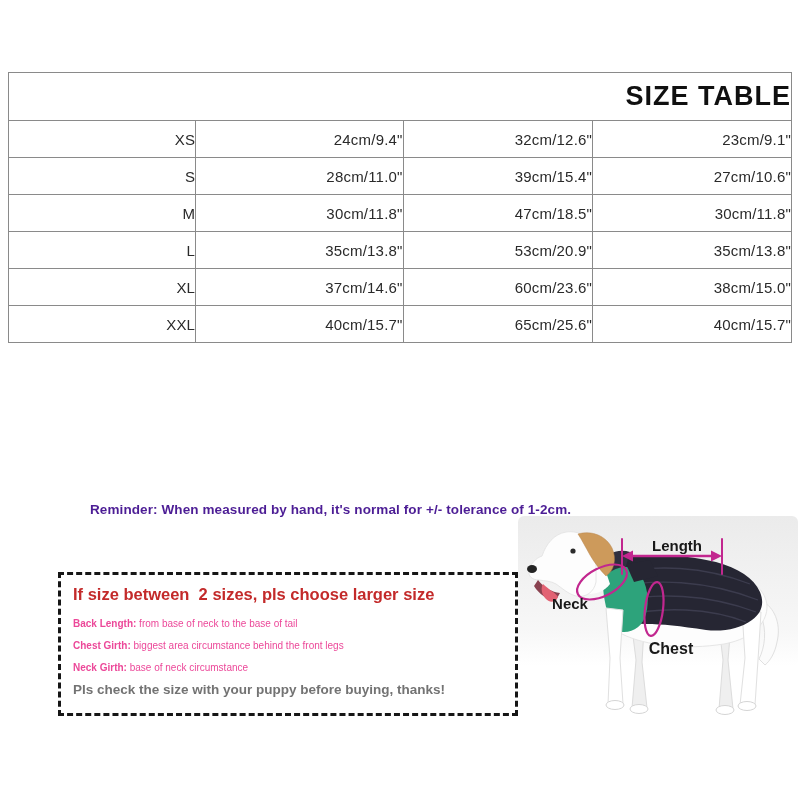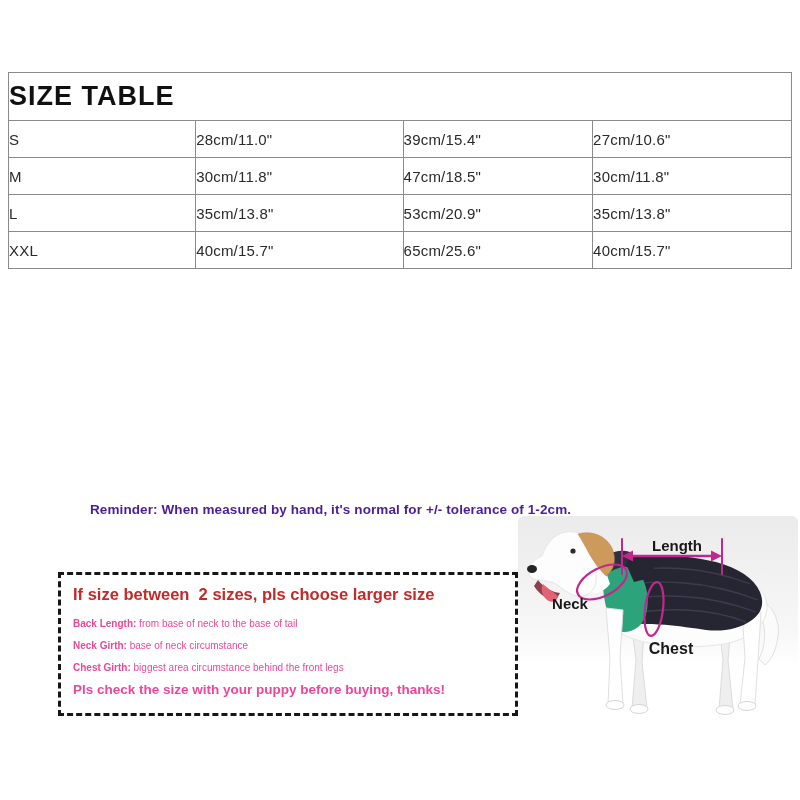--- a/index.html
+++ b/index.html
@@ -2,39 +2,39 @@
 <html><head>
 <meta charset="utf-8">
 <style>
   html,body{margin:0;padding:0;background:#ffffff;}
   body{width:800px;height:800px;position:relative;overflow:hidden;
        font-family:"Liberation Sans","DejaVu Sans",sans-serif;color:#222;}
 
   
   table.size-table{position:absolute;left:8px;top:72px;width:784px;
                    border-collapse:collapse;table-layout:fixed;}
-  .size-table td{border:1px solid #8a8a8a;text-align:left;vertical-align:middle;
+  .size-table td{border:1px solid #8a8a8a;text-align:right;vertical-align:middle;
                  font-size:15px;color:#2a2a2a;height:36px;padding:0;
                  letter-spacing:.2px;}
   .size-table .title-cell{height:47px;font-size:27px;font-weight:bold;
                           letter-spacing:1px;color:#101010;}
   .size-table .head-row td{height:37px;}
 
   
   .reminder{position:absolute;left:90px;top:502px;font-size:13.5px;
             font-weight:bold;color:#4c1d95;letter-spacing:.1px;}
 
   
   .note-box{position:absolute;left:58px;top:572px;width:430px;height:114px;
             border:3px dashed #161616;padding:8px 12px 16px 12px;background:#fff;}
   .note-title{font-size:16.5px;font-weight:bold;color:#c32a2a;
               white-space:pre-wrap;margin:2px 0 9px 0;}
   .note-line{font-size:10px;line-height:22px;color:#ec4899;}
   .note-line .def-label{font-weight:bold;}
-  .note-footer{font-size:13.5px;line-height:22px;font-weight:bold;color:#ec4899;}
+  .note-footer{font-size:13.5px;line-height:22px;font-weight:bold;color:#737373;}
 
   
   .dog-figure{position:absolute;left:518px;top:508px;width:282px;height:215px;}
   .dog-figure svg{display:block;}
   .anno-label{font-family:"Liberation Sans","DejaVu Sans",sans-serif;
               font-weight:600;fill:#191919;}
 </style>
 </head>
 <body>
 
@@ -43,58 +43,70 @@
     <col style="width:23.9%">
       <col style="width:26.5%">
     <col style="width:24.2%">
       <col style="width:25.4%">
   </colgroup>
   <tbody>
       <tr>
     <td colspan="4" class="title-cell">SIZE TABLE</td>
   </tr>
   <tr>
+    <td>XS</td>
+    <td>24cm/9.4"</td>
+    <td>32cm/12.6"</td>
+    <td>23cm/9.1"</td>
+  </tr>
+  <tr>
     <td>S</td>
     <td>28cm/11.0"</td>
     <td>39cm/15.4"</td>
     <td>27cm/10.6"</td>
   </tr>
   <tr>
     <td>M</td>
     <td>30cm/11.8"</td>
     <td>47cm/18.5"</td>
     <td>30cm/11.8"</td>
   </tr>
   <tr>
     <td>L</td>
     <td>35cm/13.8"</td>
     <td>53cm/20.9"</td>
     <td>35cm/13.8"</td>
   </tr>
   <tr>
+    <td>XL</td>
+    <td>37cm/14.6"</td>
+    <td>60cm/23.6"</td>
+    <td>38cm/15.0"</td>
+  </tr>
+  <tr>
     <td>XXL</td>
     <td>40cm/15.7"</td>
     <td>65cm/25.6"</td>
     <td>40cm/15.7"</td>
   </tr>
 </tbody>
   </table>
 
 <div class="reminder">Reminder: When measured by hand, it's normal for +/- tolerance of 1-2cm.</div>
 
 <div class="note-box">
   <div class="note-title">If size between  2 sizes, pls choose larger size</div>
   <div class="note-line">
     <span class="def-label">Back Length:</span><span> from base of neck to the base of tail</span>
   </div>
   <div class="note-line">
-    <span class="def-label">Neck Girth:</span><span> base of neck circumstance</span>
+    <span class="def-label">Chest Girth:</span><span> biggest area circumstance behind the front legs</span>
   </div>
   <div class="note-line">
-    <span class="def-label">Chest Girth:</span><span> biggest area circumstance behind the front legs</span>
+    <span class="def-label">Neck Girth:</span><span> base of neck circumstance</span>
   </div>
   <div class="note-footer">Pls check the size with your puppy before buying, thanks!</div>
 </div>
 
 <div class="dog-figure">
   <svg viewBox="0 0 282 215" width="282" height="215">
     <defs>
       <linearGradient id="bgfade" x1="0" y1="0" x2="0" y2="1">
         <stop offset="0" stop-color="#ebebeb"></stop>
         <stop offset="0.75" stop-color="#f7f7f7"></stop>

